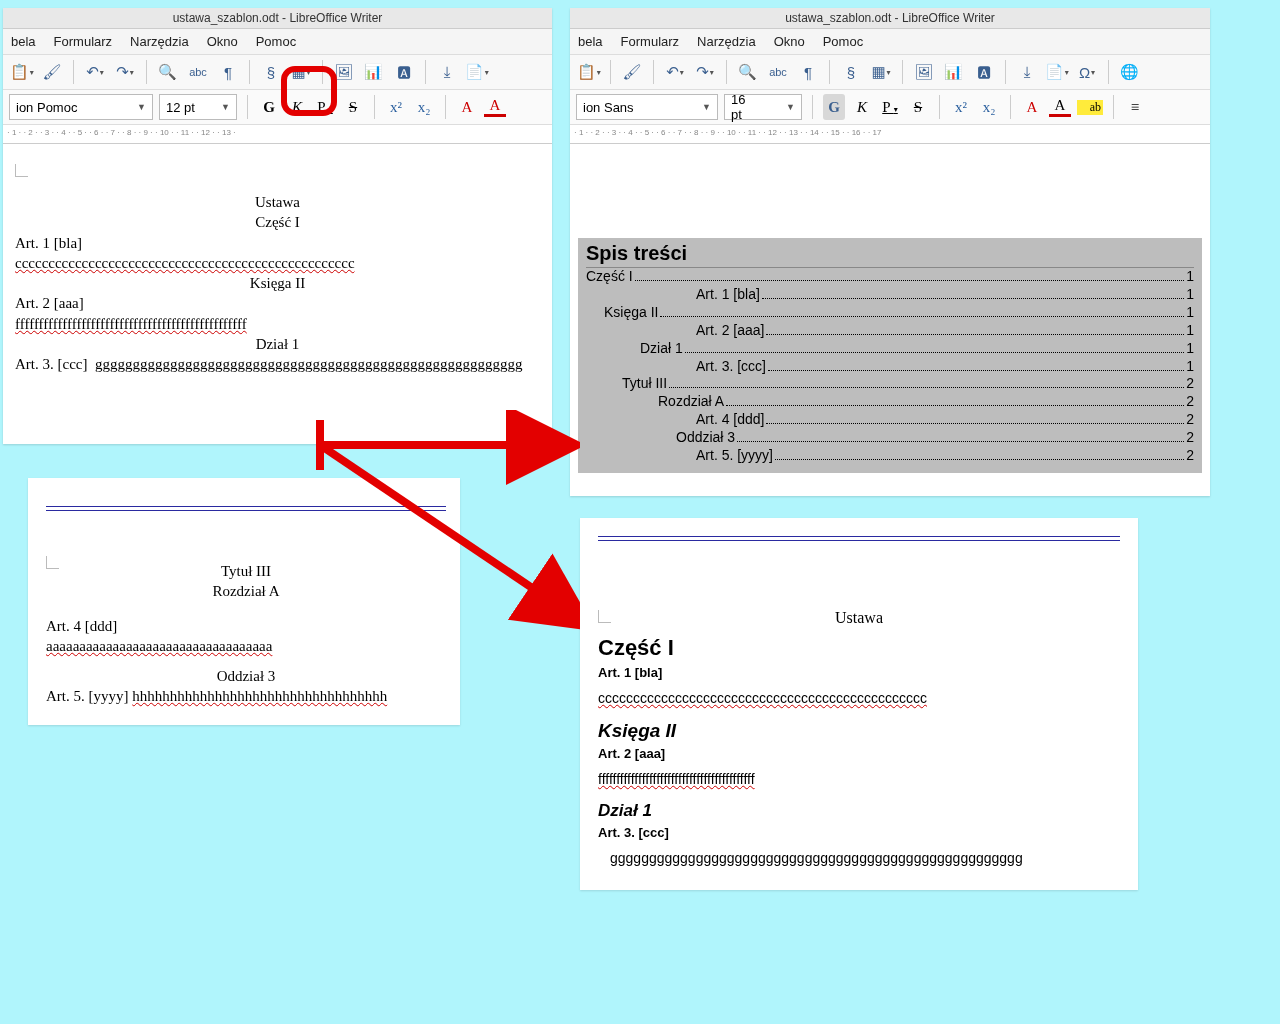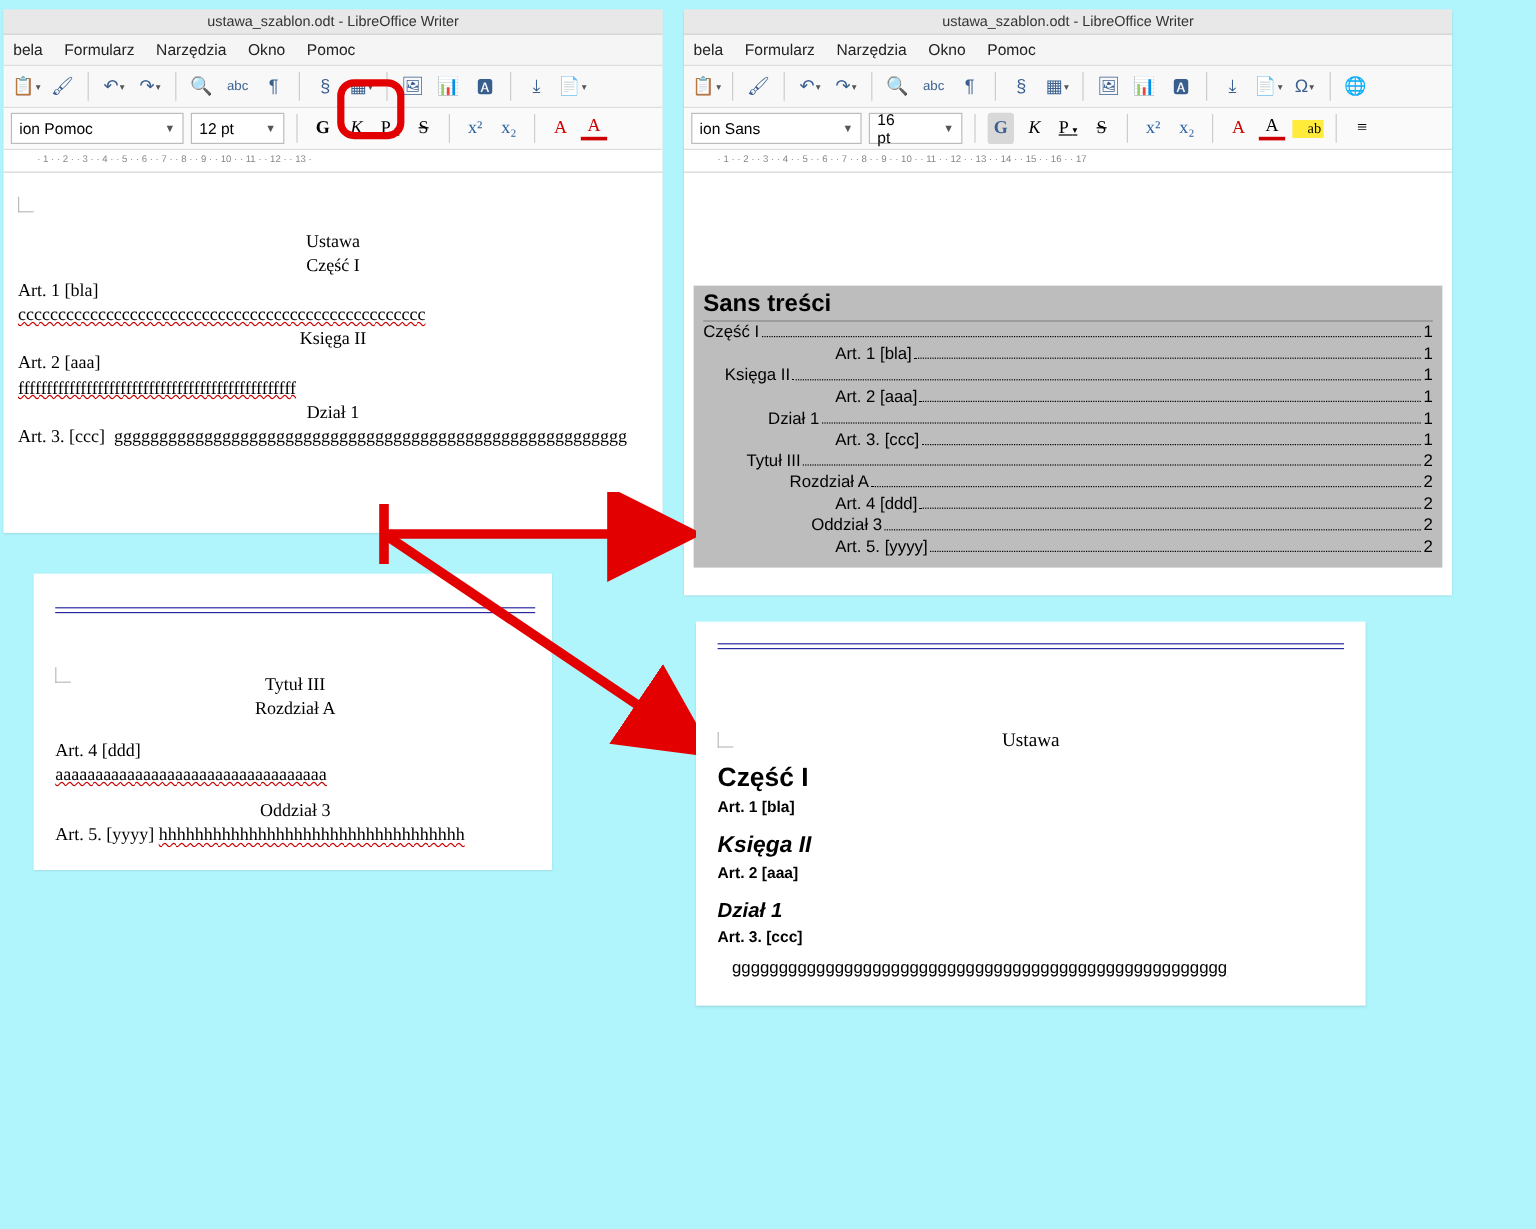--- a/index.html
+++ b/index.html
@@ -60,21 +60,21 @@
     border: 1px solid #bbb; background: #fff; height: 24px;
     padding: 0 6px; font-size: 13px;
   }
   .combo .arr { font-size: 9px; color:#555; }
   .fmt-btn { width:22px; text-align:center; font-size:15px; font-family: "Times New Roman", serif; }
   .ruler {
     height: 18px; background: #fff; border-bottom:1px solid #ccc;
     font-size: 8px; color:#888; position:relative; overflow:hidden;
     padding-left:20px;
   }
-  .ruler-ticks { position:absolute; top:3px; left:28px; right:0; white-space:nowrap; letter-spacing:0; }
+  .ruler-ticks { position:absolute; top:3px; left:4px; right:0; white-space:nowrap; letter-spacing:0; }
   .page-area { background:#fff; padding: 20px 12px 10px 12px; position:relative; }
   .doc-text { font-family: "Liberation Serif","Times New Roman",serif; font-size:15px; color:#000; line-height:1.35; }
   .center { text-align:center; }
   .wavy { text-decoration: underline wavy #c00; text-decoration-thickness:1px; }
   .circle-highlight {
     position:absolute; border:6px solid #e30000; border-radius:14px;
     width:44px; height:38px; top:58px; left:278px; pointer-events:none;
   }
 
   
@@ -236,21 +236,21 @@
     <div class="fmt-btn" style="background:#ffeb3b;font-size:12px;padding:0 2px;text-align:right;">ab</div>
     <div class="sep"></div>
     <div class="fmt-btn">≡</div>
   </div>
   <div class="ruler">
     <div class="ruler-ticks">· 1 · · 2 · · 3 · · 4 · · 5 · · 6 · · 7 · · 8 · · 9 · · 10 · · 11 · · 12 · · 13 · · 14 · · 15 · · 16 · · 17</div>
   </div>
   <div class="page-area" style="padding:10px 0 12px 0; height:330px;">
     <div style="height:84px;"></div>
     <div class="toc-box">
-      <div class="toc-title">Sans treści</div>
+      <div class="toc-title">Spis treści</div>
       <div id="toc-rows">
           <div class="toc-row">
             <span class="toc-label" style="padding-left: 0px;">Część I</span>
             <span class="toc-dots"></span>
             <span class="toc-page">1</span>
           </div>
           <div class="toc-row">
             <span class="toc-label" style="padding-left: 110px;">Art. 1 [bla]</span>
             <span class="toc-dots"></span>
             <span class="toc-page">1</span>
@@ -319,22 +319,24 @@
     <span>Art. 5. [yyyy]</span>&nbsp;<span class="wavy">hhhhhhhhhhhhhhhhhhhhhhhhhhhhhhhhhh</span>
   </div>
 </div>
 
 <div class="frag doc2" style="left:580px; top:518px; width:522px; padding:14px 18px 24px 18px;">
   <div class="hr-double" style="margin-bottom:68px;"></div>
   <div style="position:absolute; top:92px; left:18px; width:12px; height:12px; border-left:1px solid #bbb; border-bottom:1px solid #bbb;"></div>
   <div style="text-align:center; font-family:'Liberation Serif',serif; font-size:16px;">Ustawa</div>
   <div class="h1b">Część I</div>
   <div class="small-b">Art. 1 [bla]</div>
+  <div class="body-wavy wavy">ccccccccccccccccccccccccccccccccccccccccccccccc</div>
   <div class="h2bi">Księga II</div>
   <div class="small-b">Art. 2 [aaa]</div>
+  <div class="body-wavy wavy">fffffffffffffffffffffffffffffffffffffffffff</div>
   <div class="h3bi">Dział 1</div>
   <div class="small-b">Art. 3.  [ccc]</div>
   <div class="body-wavy wavy" style="margin-left:12px;">ggggggggggggggggggggggggggggggggggggggggggggggggggggg</div>
 </div>
 
 <svg class="arrow-svg" style="left:300px; top:410px;" width="280" height="230">
   <defs>
     <marker id="ah" markerWidth="14" markerHeight="14" refX="3" refY="5" orient="auto">
       <path d="M0,0 L10,5 L0,10 Z" fill="#e30000"></path>
     </marker>

